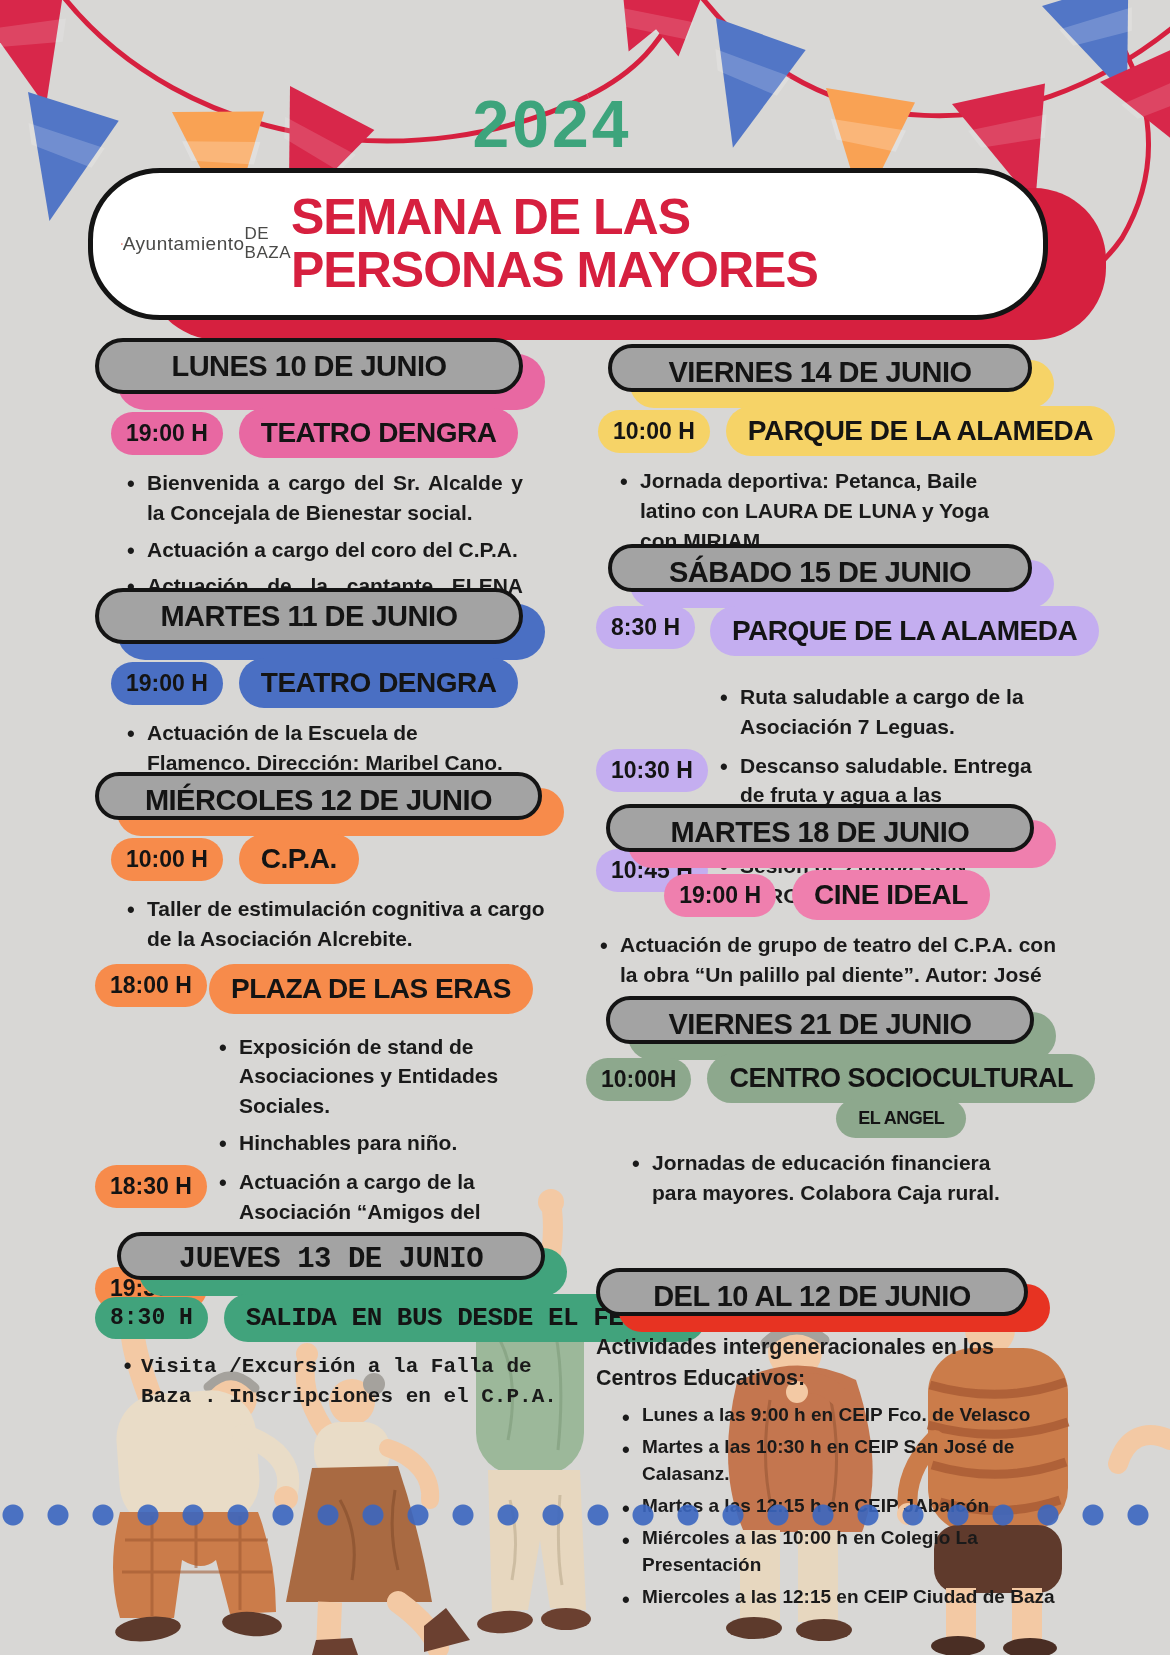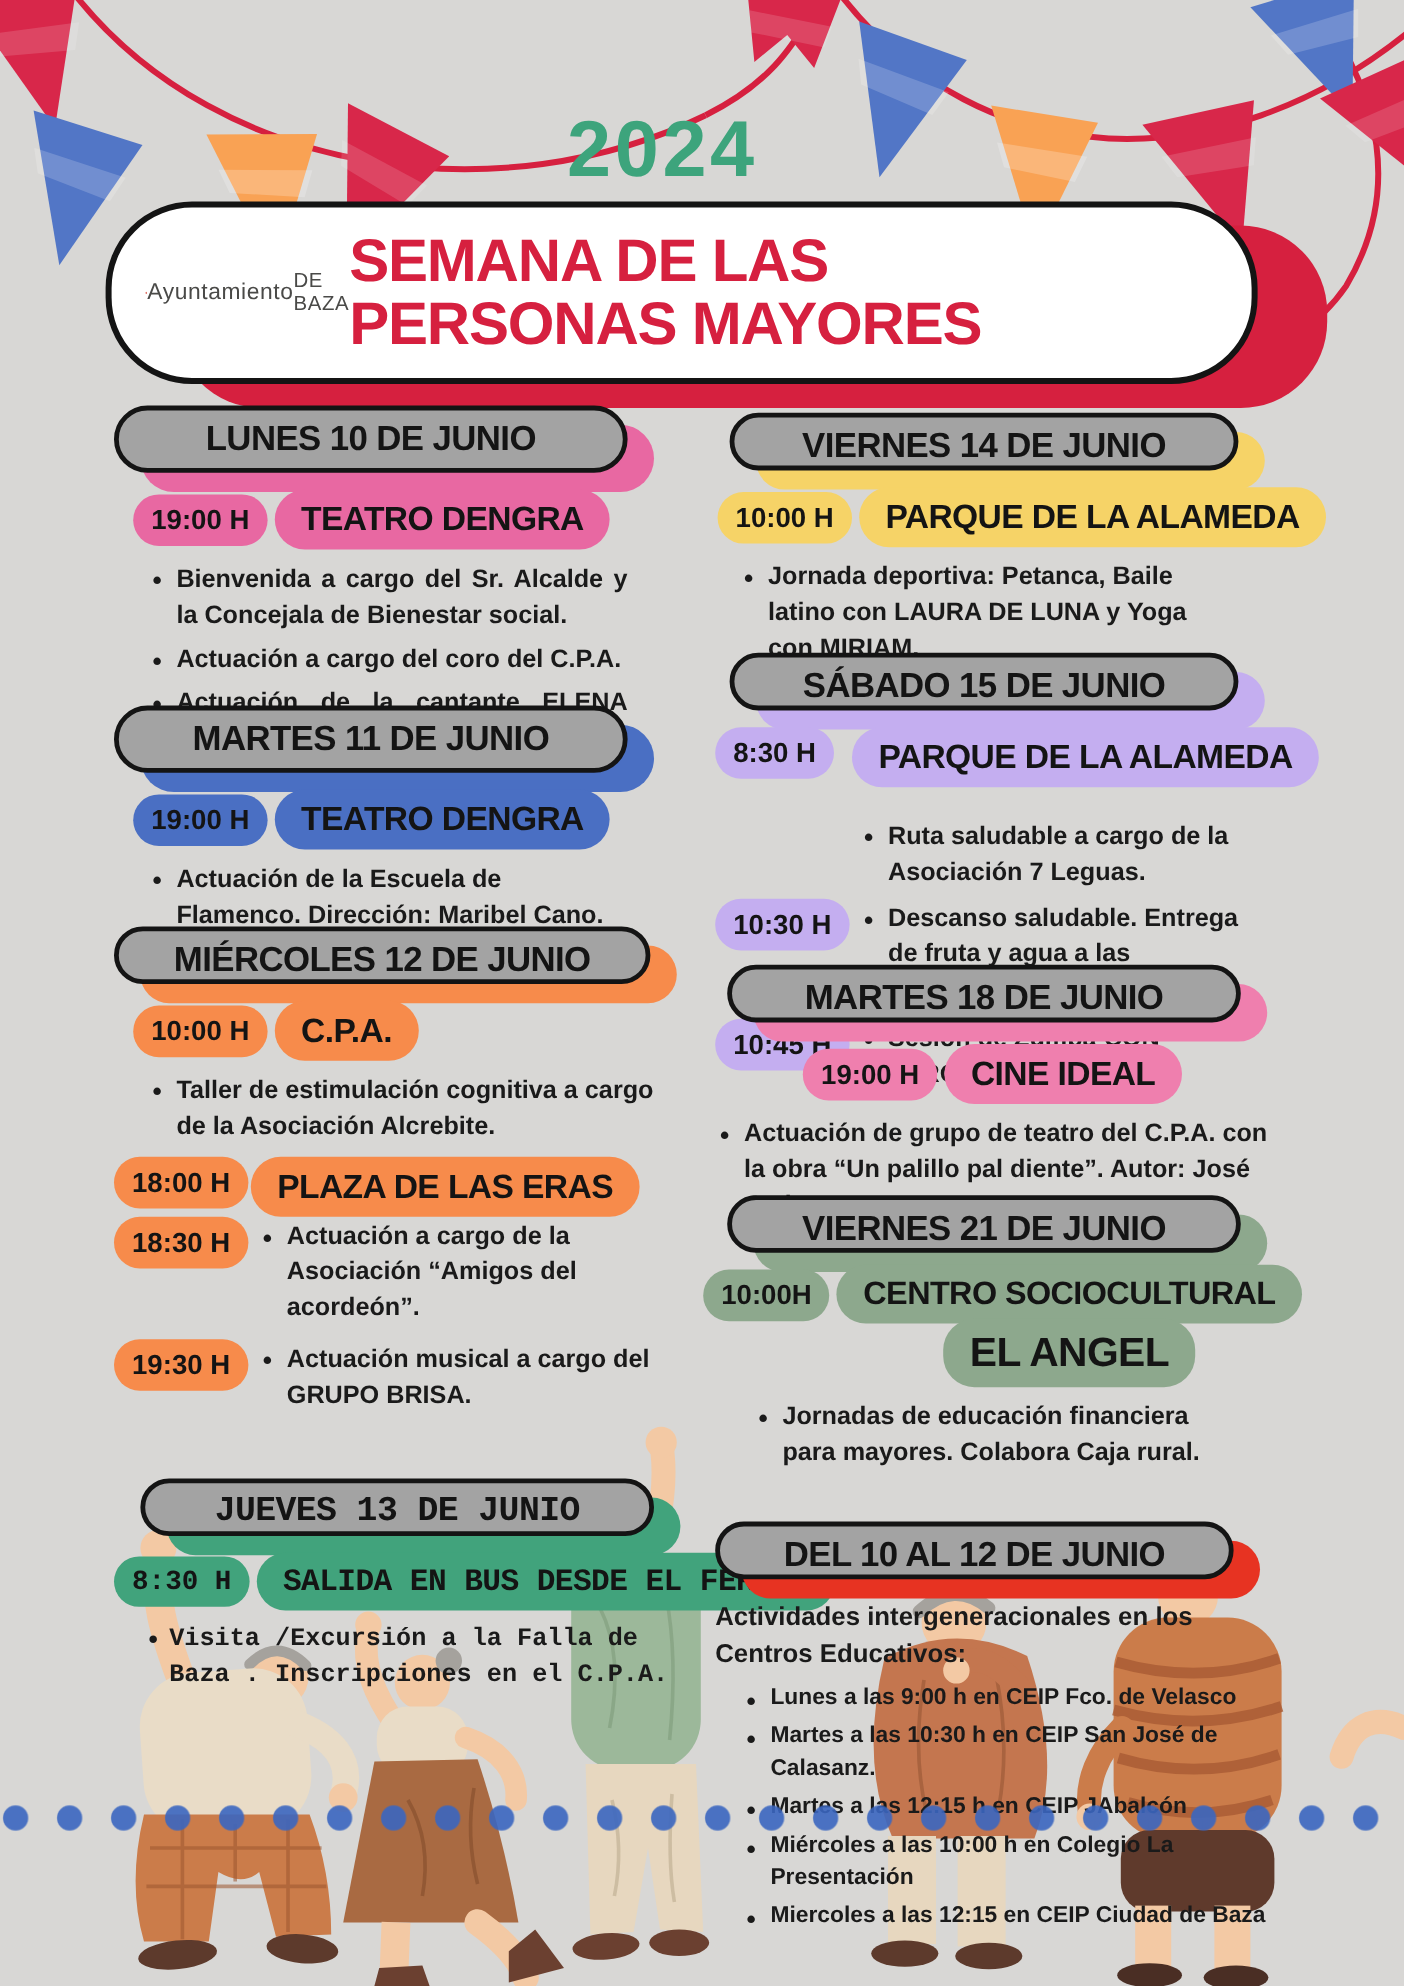--- a/index.html
+++ b/index.html
@@ -25,21 +25,21 @@
   .sh-lavender{box-shadow:22px 16px 0 #c4aef0;}
   .sh-pink2{box-shadow:22px 16px 0 #ef7fae;}
   .sh-sage{box-shadow:22px 16px 0 #8da88d;}
   .sh-red{box-shadow:22px 16px 0 #e73322;}
   .bg-pink{background:#e868a2;} .bg-blue{background:#4a6fc3;} .bg-orange{background:#f78b4b;}
   .bg-green{background:#41a37c;} .bg-yellow{background:#f6d367;} .bg-lavender{background:#c4aef0;}
   .bg-pink2{background:#ef7fae;} .bg-sage{background:#8da88d;}
   .pill{display:inline-block;border-radius:26px;font-weight:800;color:#141414;white-space:nowrap;}
   .time{font-size:23px;padding:8px 15px;}
   .venue{font-size:28px;padding:9px 22px;letter-spacing:-0.5px;}
-  .pill-row{display:flex;align-items:center;gap:6px;margin-top:14px;padding-left:16px;}
+  .pill-row{display:flex;align-items:center;gap:16px;margin-top:14px;padding-left:16px;}
   .pill-row.center{justify-content:center;padding-left:0;}
   .bullets{list-style:none;margin:10px 0 0 0;padding:0 0 0 30px;}
   .bullets li{position:relative;padding-left:22px;font-size:21px;font-weight:700;color:#1a1a1a;line-height:1.42;margin-bottom:7px;}
   .bullets li::before{content:"•";position:absolute;left:2px;font-size:22px;}
   .bullets.just li{text-align:justify;}
   .tgrid{display:grid;grid-template-columns:104px 1fr;column-gap:10px;align-items:start;margin-top:10px;}
   .tgrid .bullets{margin-top:2px;padding-left:8px;}
   .venue-stack{display:flex;flex-direction:column;align-items:center;}
   .venue-stack .pill{margin-top:-4px;}
   .intro{font-size:21.5px;font-weight:800;color:#1a1a1a;line-height:1.45;margin-top:16px;}
@@ -169,20 +169,27 @@
       <span class="pill time bg-orange">10:00 H</span>
       <span class="pill venue bg-orange">C.P.A.</span>
     </div>
     <ul class="bullets">
       <li>Taller de estimulación cognitiva a cargo de la Asociación Alcrebite.</li>
     </ul>
     <div class="tgrid">
       <span class="pill time bg-orange" style="justify-self:start;">18:00 H</span>
       <span class="pill venue bg-orange" style="justify-self:start;">PLAZA DE LAS ERAS</span>
     </div>
+    <div class="tgrid" style="margin-top:16px;">
+      <span></span>
+      <ul class="bullets">
+        <li>Exposición de stand de Asociaciones y Entidades Sociales.</li>
+        <li>Hinchables para niño.</li>
+      </ul>
+    </div>
     <div class="tgrid" style="margin-top:0;">
       <span class="pill time bg-orange" style="justify-self:start;">18:30 H</span>
       <ul class="bullets">
         <li>Actuación a cargo de la Asociación “Amigos del acordeón”.</li>
       </ul>
     </div>
     <div class="tgrid" style="margin-top:4px;">
       <span class="pill time bg-orange" style="justify-self:start;">19:30 H</span>
       <ul class="bullets">
         <li>Actuación musical a cargo del GRUPO BRISA.</li>
@@ -248,21 +255,21 @@
       <li>Actuación de grupo de teatro del C.P.A. con la obra “Un palillo pal diente”. Autor: José Cedena.</li>
     </ul>
   </section>
 
   <section class="block" style="top:996px;left:586px;width:450px;">
     <div class="title-pill sh-sage" style="margin-left:20px;width:428px;box-sizing:border-box;">VIERNES 21 DE JUNIO</div>
     <div class="pill-row" style="padding-left:0;align-items:flex-start;">
       <span class="pill time bg-sage">10:00H</span>
       <div class="venue-stack">
         <span class="pill venue bg-sage" style="font-size:27px;">CENTRO SOCIOCULTURAL</span>
-        <span class="pill venue bg-sage" style="font-size:34px;">EL ANGEL</span>
+        <span class="pill venue bg-sage" style="font-size:18px;">EL ANGEL</span>
       </div>
     </div>
     <ul class="bullets" style="padding-left:44px;">
       <li>Jornadas de educación financiera para mayores. Colabora Caja rural.</li>
     </ul>
   </section>
 
   <section class="block" style="top:1268px;left:596px;width:505px;">
     <div class="title-pill sh-red" style="width:432px;box-sizing:border-box;">DEL 10 AL 12 DE JUNIO</div>
     <div class="intro" style="width:420px;">Actividades intergeneracionales en los Centros Educativos:</div>

